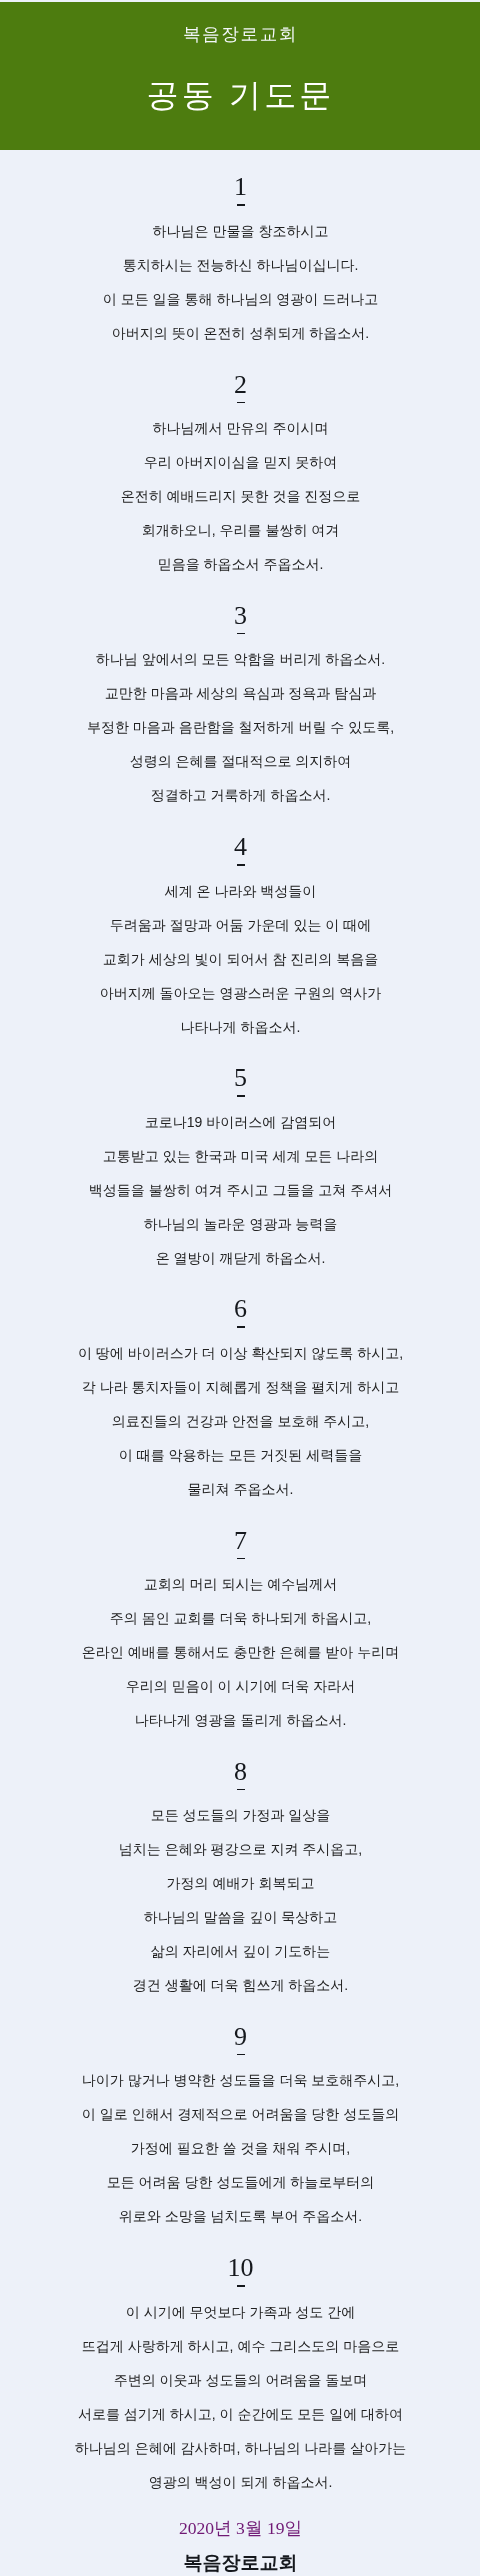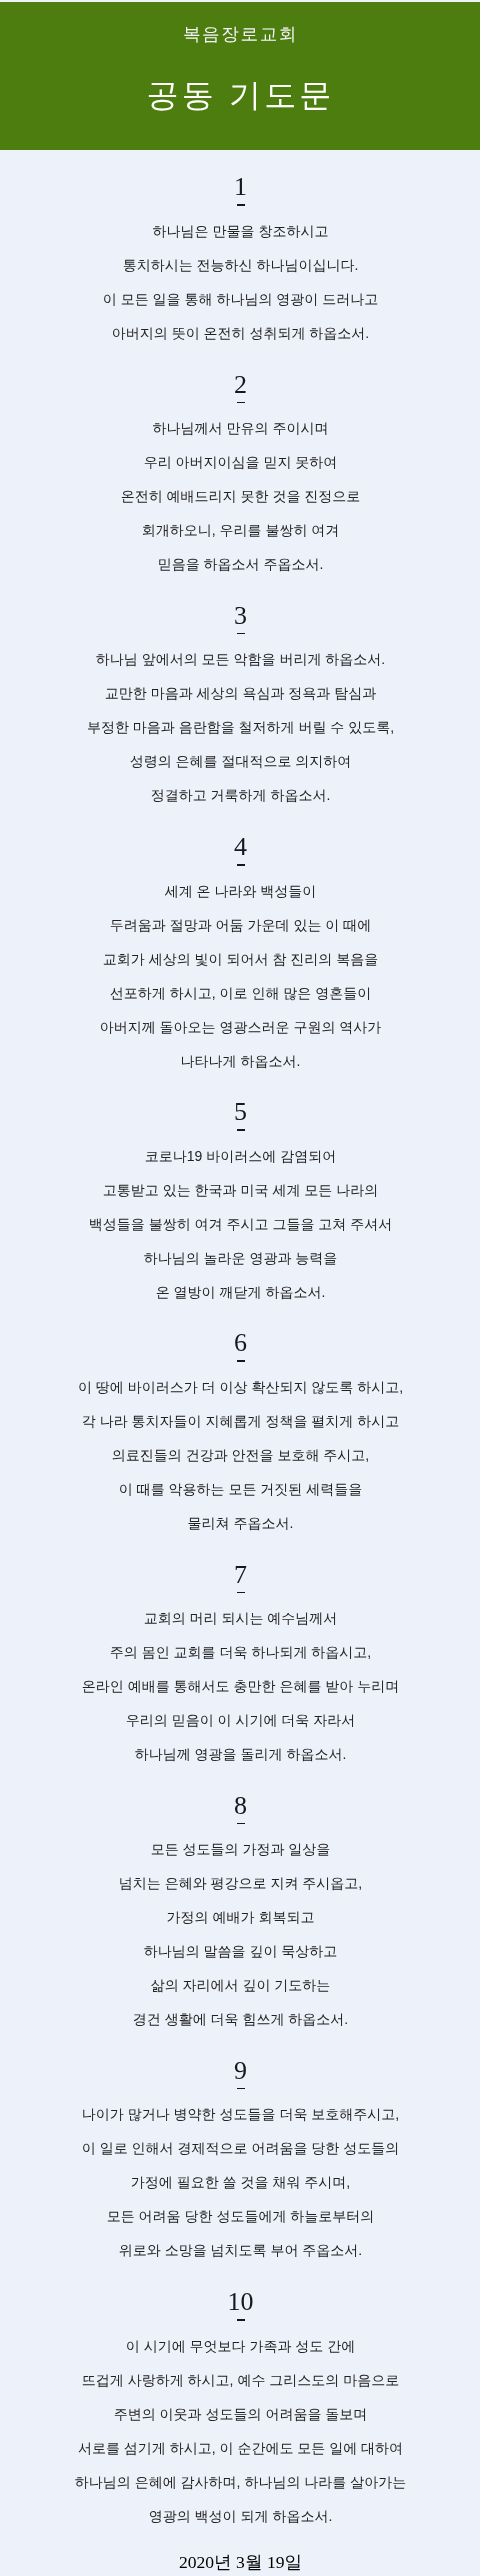--- a/index.html
+++ b/index.html
@@ -59,21 +59,21 @@
     font-size:14px;
     line-height:34px;
     color:#212121;
   }
   
   .footer{padding-top:17.6px;text-align:center;}
   .footer-date{
     font-family:"Liberation Serif","DejaVu Serif",serif;
     font-size:17.6px;
     line-height:24px;
-    color:#000000;
+    color:#701a75;
   }
   .footer-church{
     font-size:19px;
     line-height:26px;
     margin-top:9.6px;
     font-weight:600;
     color:#15181d;
   }
 </style>
 </head>
@@ -114,21 +114,20 @@
     <p class="line">성령의 은혜를 절대적으로 의지하여</p>
     <p class="line">정결하고 거룩하게 하옵소서.</p>
   </section>
 
   <section class="section">
     <div class="sec-num">4</div>
     <div class="sec-rule"></div>
     <p class="line">세계 온 나라와 백성들이</p>
     <p class="line">두려움과 절망과 어둠 가운데 있는 이 때에</p>
     <p class="line">교회가 세상의 빛이 되어서 참 진리의 복음을</p>
-    <p class="line">선포하게 하시고, 이로 인해 많은 영혼들이</p>
     <p class="line">아버지께 돌아오는 영광스러운 구원의 역사가</p>
     <p class="line">나타나게 하옵소서.</p>
   </section>
 
   <section class="section">
     <div class="sec-num">5</div>
     <div class="sec-rule"></div>
     <p class="line">코로나19 바이러스에 감염되어</p>
     <p class="line">고통받고 있는 한국과 미국 세계 모든 나라의</p>
     <p class="line">백성들을 불쌍히 여겨 주시고 그들을 고쳐 주셔서</p>
@@ -146,21 +145,21 @@
     <p class="line">물리쳐 주옵소서.</p>
   </section>
 
   <section class="section">
     <div class="sec-num">7</div>
     <div class="sec-rule"></div>
     <p class="line">교회의 머리 되시는 예수님께서</p>
     <p class="line">주의 몸인 교회를 더욱 하나되게 하옵시고,</p>
     <p class="line">온라인 예배를 통해서도 충만한 은혜를 받아 누리며</p>
     <p class="line">우리의 믿음이 이 시기에 더욱 자라서</p>
-    <p class="line">하나님께 영광을 돌리게 하옵소서.</p>
+    <p class="line">나타나게 영광을 돌리게 하옵소서.</p>
   </section>
 
   <section class="section">
     <div class="sec-num">8</div>
     <div class="sec-rule"></div>
     <p class="line">모든 성도들의 가정과 일상을</p>
     <p class="line">넘치는 은혜와 평강으로 지켜 주시옵고,</p>
     <p class="line">가정의 예배가 회복되고</p>
     <p class="line">하나님의 말씀을 깊이 묵상하고</p>
     <p class="line">삶의 자리에서 깊이 기도하는</p>

